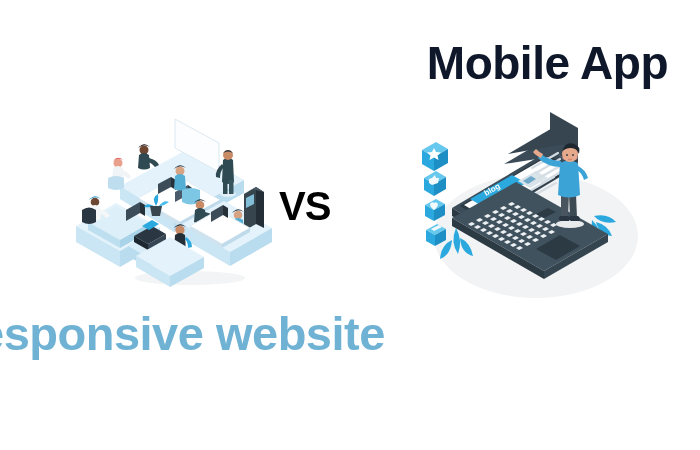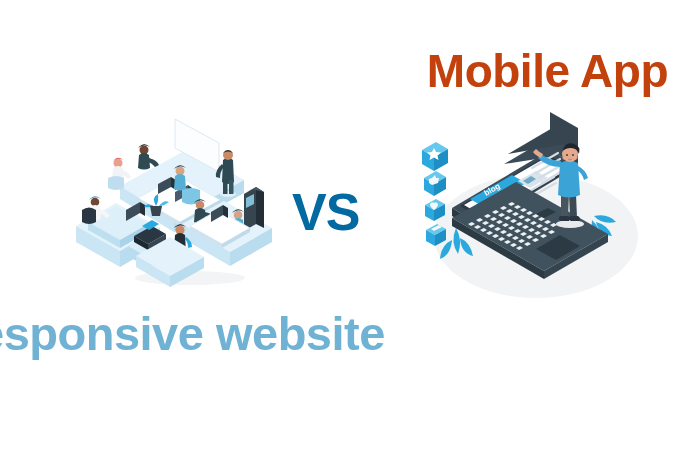--- a/index.html
+++ b/index.html
@@ -13,35 +13,35 @@
 
   
   .heading{
     position:absolute;
     font-weight:bold;
     white-space:nowrap;
     line-height:1;
     letter-spacing:-0.5px;
   }
   #mobile-app-title{
-    right:32px;top:48px;
+    right:32px;top:40px;
     font-size:46px;
-    color:#c2410c;
+    color:#0f172a;
   }
   #responsive-title{
     left:-22px;top:310px;
     font-size:47px;
     color:#6FB2D4;
   }
   #vs-label{
     position:absolute;
-    left:292px;top:186px;
-    font-size:52px;
+    left:279px;top:186px;
+    font-size:40px;
     font-weight:bold;
-    color:#0369a1;
+    color:#000000;
     letter-spacing:-1px;
     line-height:1;
   }
 
   
   .illus{position:absolute;}
   #office-illustration{left:72px;top:106px;width:210px;height:185px;}
   #laptop-illustration{left:408px;top:106px;width:240px;height:195px;}
 
   .watermark{

